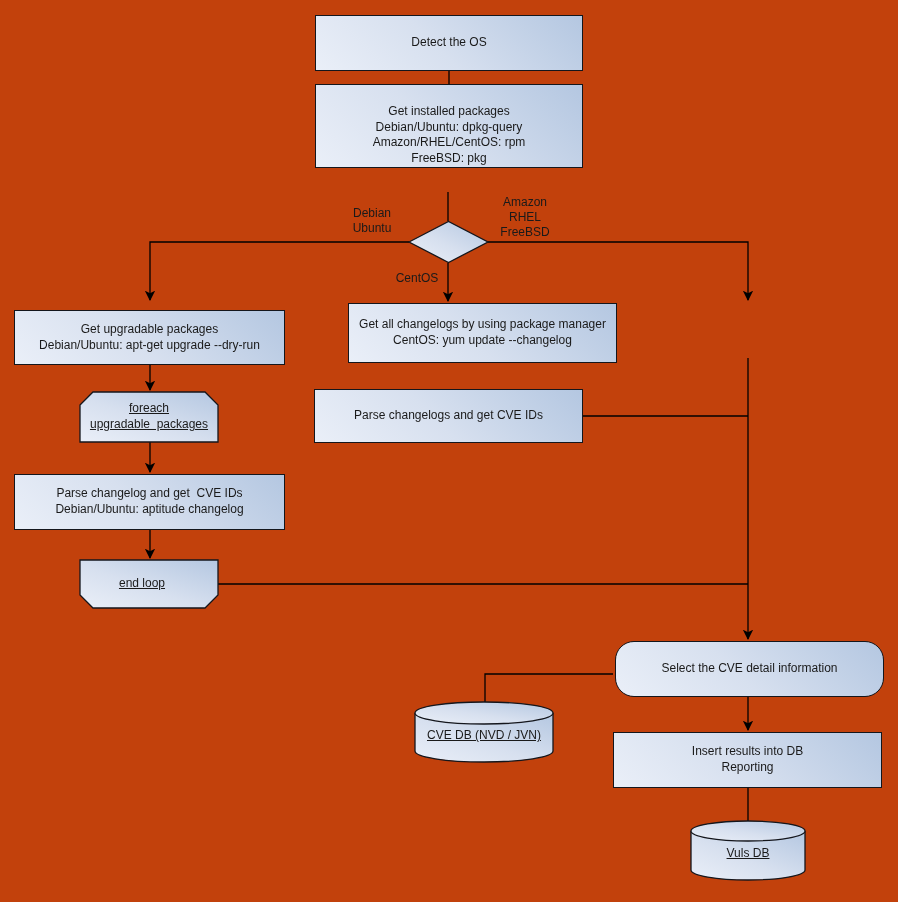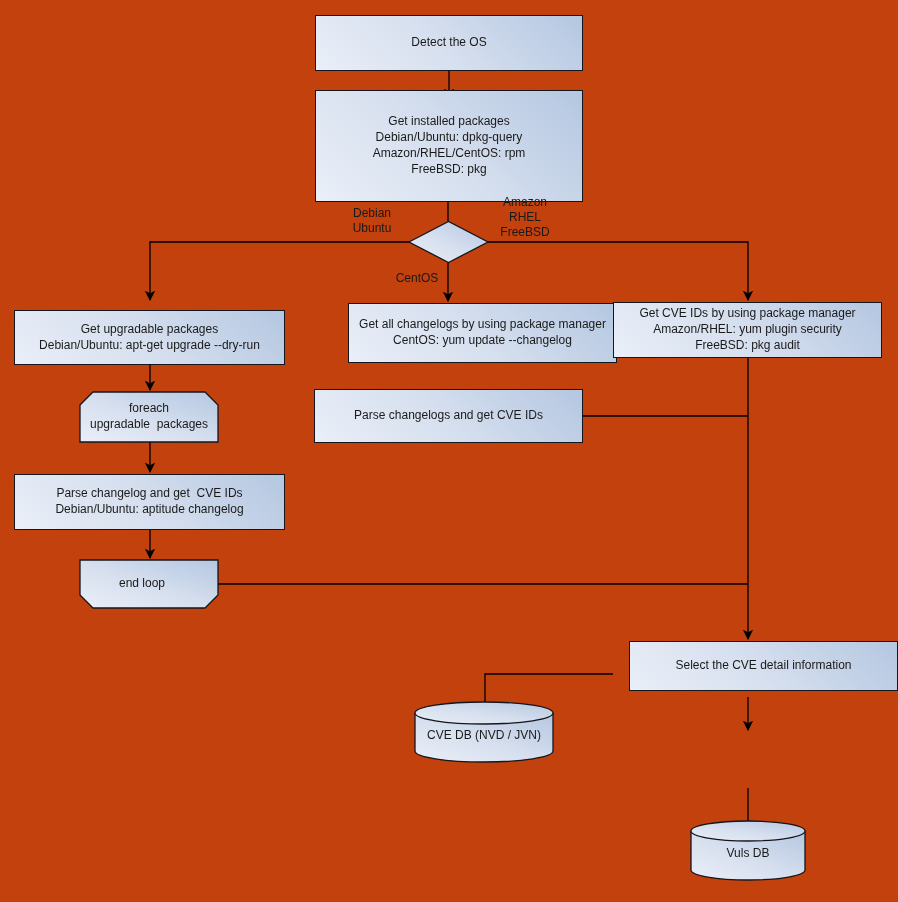--- a/index.html
+++ b/index.html
@@ -10,35 +10,35 @@
   #wires{position:absolute;left:0;top:0;width:898px;height:902px;z-index:0;}
   .node{
     position:absolute;z-index:1;box-sizing:border-box;
     border:1px solid #14161c;
     background:linear-gradient(45deg,#eaeff8 0%,#d7e0ef 45%,#b4c7e1 100%);
     display:flex;align-items:center;justify-content:center;
     font-size:12px;line-height:1.32;text-align:center;white-space:pre-wrap;
   }
   .ghost{ 
     position:absolute;z-index:2;display:flex;align-items:center;justify-content:center;
-    font-size:12px;line-height:1.32;text-align:center;white-space:pre-wrap;
+    font-size:12px;line-height:1.32;text-align:center;white-space:pre-wrap;text-decoration:underline;
   }
   .edge-label{
     position:absolute;z-index:2;font-size:12px;line-height:1.25;text-align:center;
     white-space:pre-wrap;
   }
   
   #n-detect-os        {left:315px;top:15px; width:268px;height:56px;}
-  #n-get-installed    {left:315px;top:90px;width:268px;height:112px;}
+  #n-get-installed    {left:315px;top:84px;width:268px;height:84px;align-items:flex-end;}
   #n-get-upgradable   {left:14px; top:302px;width:271px;height:55px;margin-top:8px;}
   #n-parse-changelog  {left:14px; top:474px;width:271px;height:56px;}
   #n-get-changelogs   {left:314px;top:303px;width:269px;height:60px;margin-left:34px;}
   #n-parse-changelogs {left:314px;top:389px;width:269px;height:54px;}
   #n-get-cve-ids      {left:613px;top:302px;width:269px;height:56px;}
-  #n-select-cve       {left:629px;top:641px;width:269px;height:50px;}
+  #n-select-cve       {left:615px;top:641px;width:269px;height:56px;border-radius:19px;}
   #n-insert-results   {left:613px;top:732px;width:269px;height:56px;}
   #g-foreach          {left:80px; top:392px;width:138px;height:50px;}
   #g-endloop          {left:80px; top:560px;width:124px;height:48px;}
   #g-cvedb            {left:415px;top:714px;width:138px;height:44px;align-items:center;}
   #g-vulsdb           {left:691px;top:834px;width:114px;height:40px;}
   #l-debian-ubuntu    {left:344px;top:206px;width:56px;}
   #l-amazon           {left:494px;top:195px;width:62px;}
   #l-centos           {left:387px;top:271px;width:60px;}
 </style>
 </head>
@@ -109,30 +109,29 @@
 
   <div class="node" id="n-get-changelogs">
     <span>Get all changelogs by using package manager
 CentOS: yum update --changelog</span>
   </div>
 
   <div class="node" id="n-parse-changelogs">
     <span>Parse changelogs and get CVE IDs</span>
   </div>
 
-  <div class="node" id="n-get-cve-ids">
-    <span>Get CVE IDs by using package manager
-Amazon/RHEL: yum plugin security
-FreeBSD: pkg audit</span>
-  </div>
 
   <div class="node" id="n-select-cve">
     <span>Select the CVE detail information</span>
   </div>
 
+  <div class="node" id="n-insert-results">
+    <span>Insert results into DB
+Reporting</span>
+  </div>
 
   <div class="ghost" id="g-foreach">
     <span>foreach
 upgradable  packages</span>
   </div>
 
   <div class="ghost" id="g-endloop">
     <span>end loop</span>
   </div>
 

